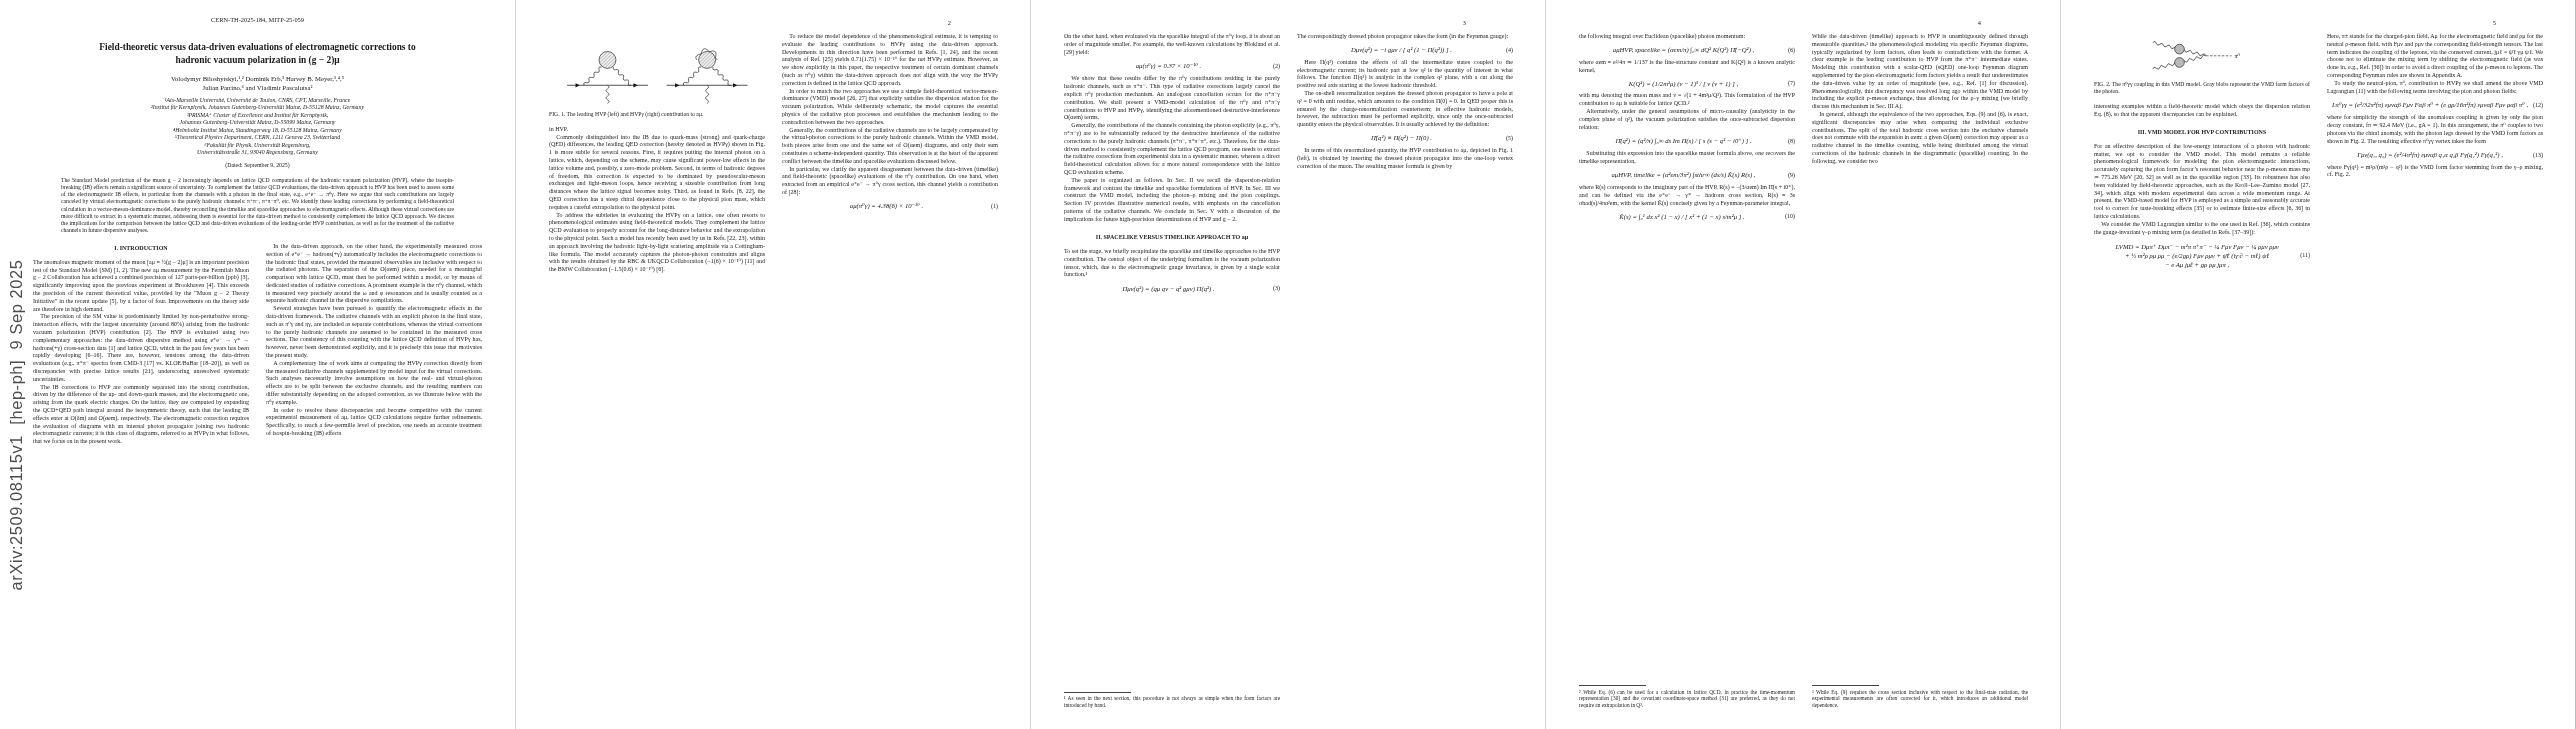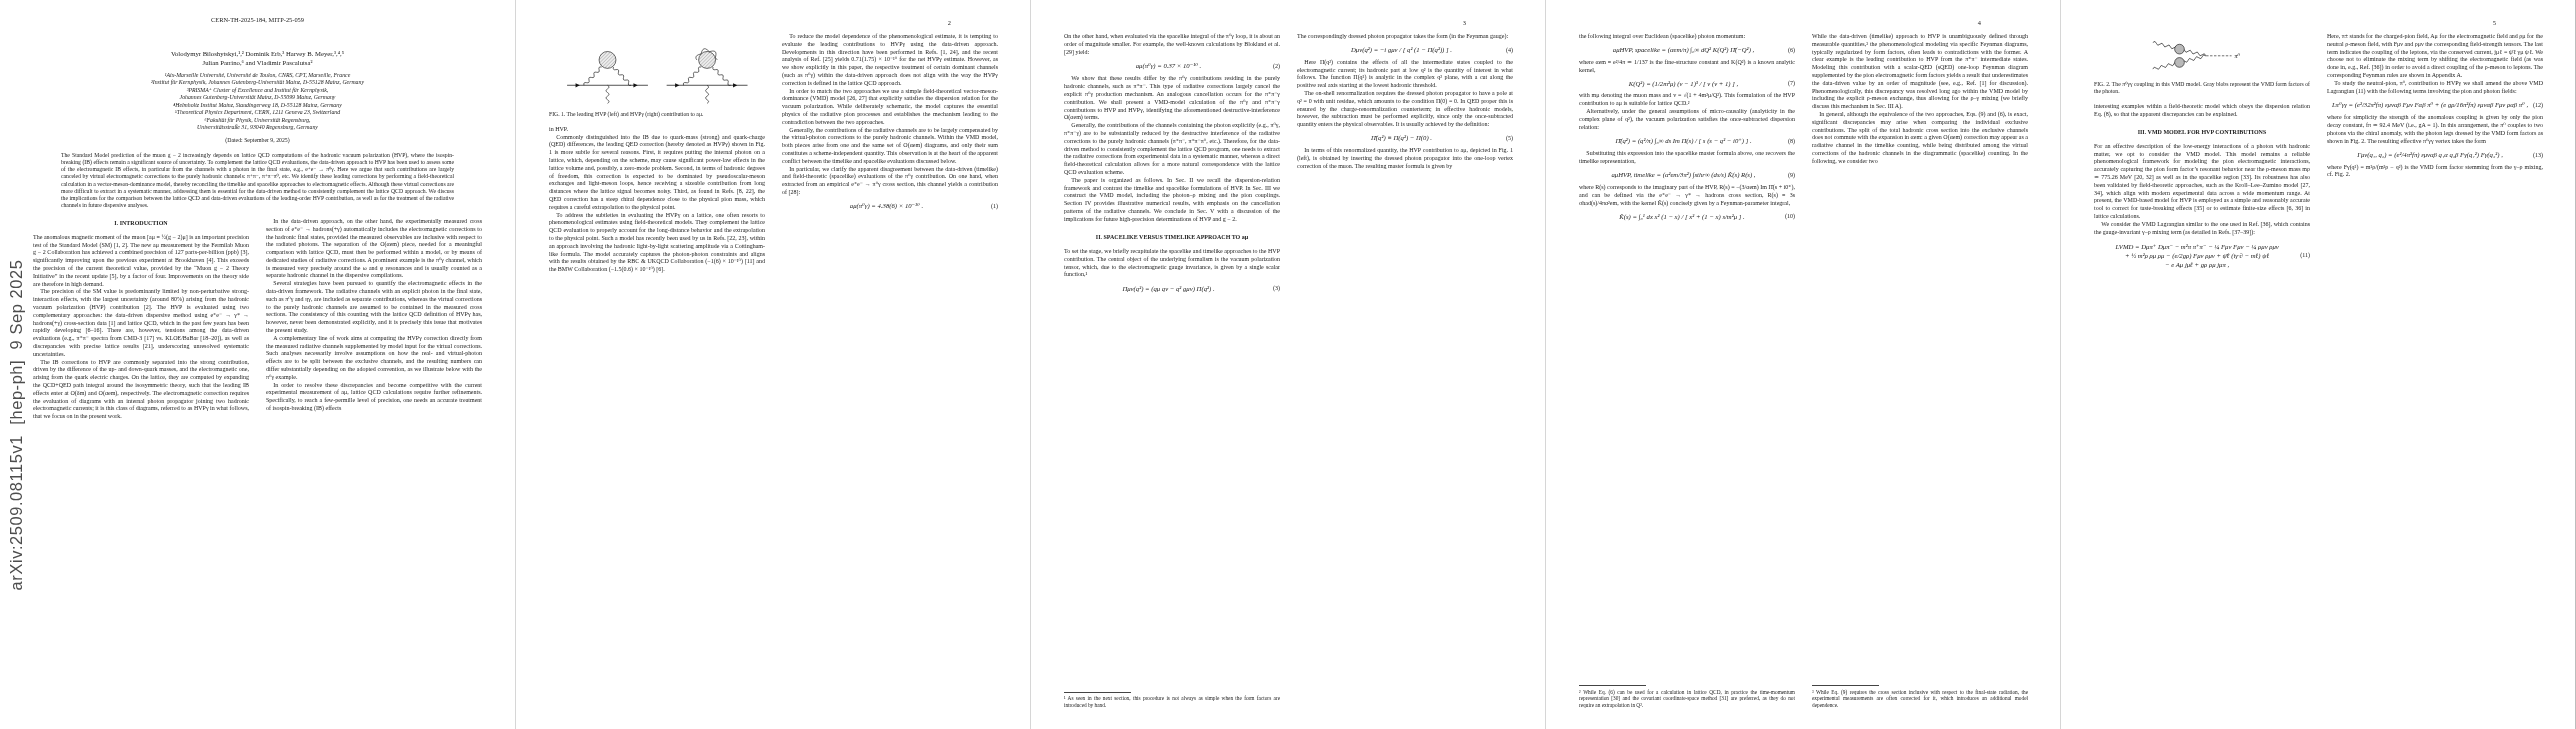--- a/index.html
+++ b/index.html
@@ -63,20 +63,24 @@
 </style>
 </head>
 <body>
 
 <div class="strip">
 
   <div class="page">
     <div class="arxiv-stamp">arXiv:2509.08115v1  [hep-ph]  9 Sep 2025</div>
     <div class="report">CERN-TH-2025-184, MITP-25-059</div>
     <div class="p1-head">
+      <div class="title">
+        <div>Field-theoretic versus data-driven evaluations of electromagnetic corrections to</div>
+        <div>hadronic vacuum polarization in (g − 2)μ</div>
+      </div>
       <div class="authors">
         <div>Volodymyr Biloshytskyi,¹,² Dominik Erb,³ Harvey B. Meyer,³,⁴,⁵</div>
         <div>Julian Parrino,⁶ and Vladimir Pascalutsa²</div>
       </div>
       <div class="affils">
         <div>¹Aix-Marseille Université, Université de Toulon, CNRS, CPT, Marseille, France</div>
         <div>²Institut für Kernphysik, Johannes Gutenberg-Universität Mainz, D-55128 Mainz, Germany</div>
         <div>³PRISMA⁺ Cluster of Excellence and Institut für Kernphysik,</div>
         <div>Johannes Gutenberg-Universität Mainz, D-55099 Mainz, Germany</div>
         <div>⁴Helmholtz Institut Mainz, Staudingerweg 18, D-55128 Mainz, Germany</div>

